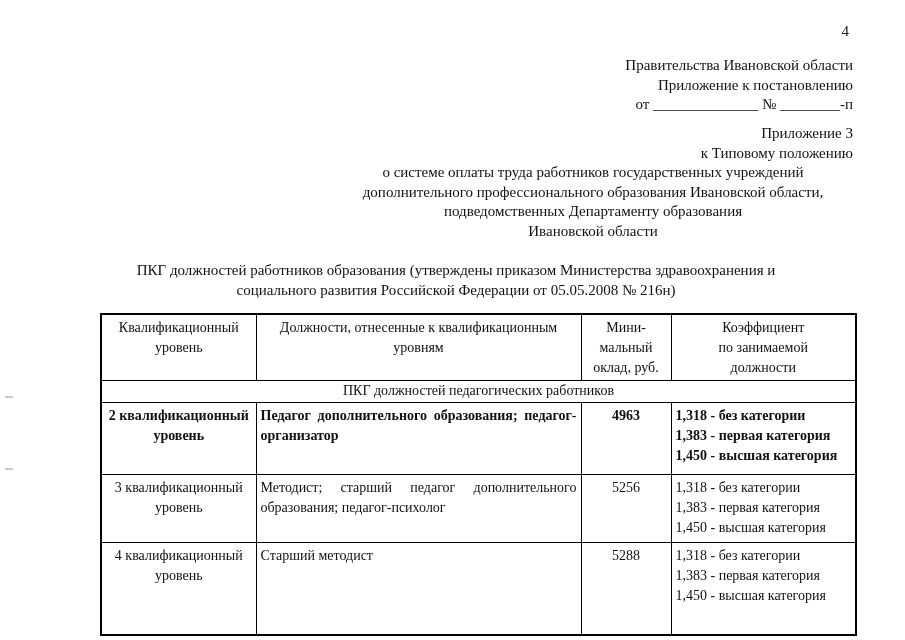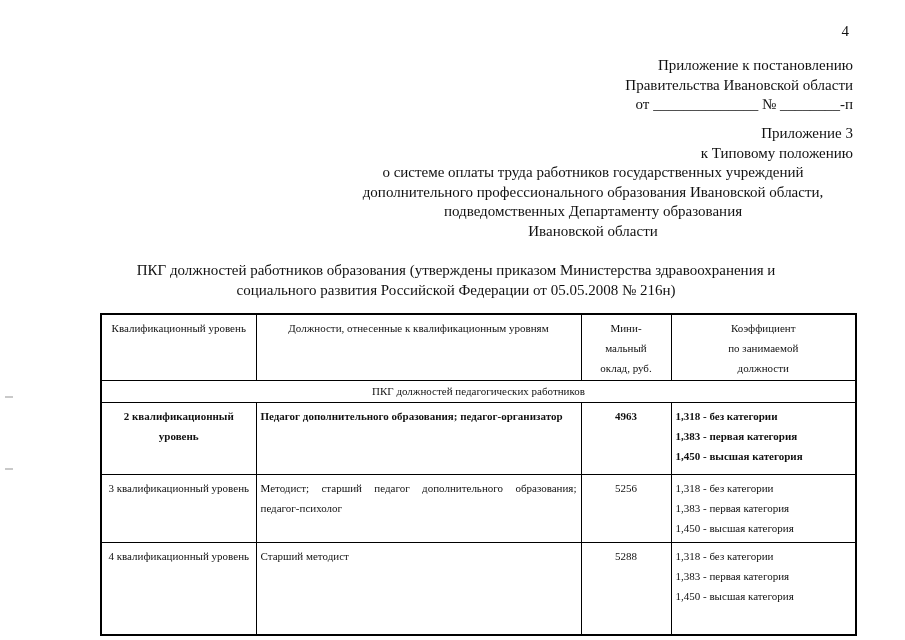--- a/index.html
+++ b/index.html
@@ -32,21 +32,21 @@
   .doc-title {
     position:absolute; top:260px; left:56px; width:800px;
     text-align:center; font-weight:normal; line-height:20px;
   }
   table.pkg {
     position:absolute; top:313px; left:100px;
     width:755px;
     border-collapse:collapse;
     border:2px solid #000;
     table-layout:fixed;
-    font-size:11px; line-height:20px;
+    font-size:14px; line-height:20px;
   }
   table.pkg td {
     border:1px solid #000;
     vertical-align:top;
     padding:3px 4px 2px 4px;
   }
   col.c1 { width:155px; }
   col.c2 { width:325px; }
   col.c3 { width:90px; }
   col.c4 { width:185px; }
@@ -64,22 +64,22 @@
   }
 </style>
 </head>
 <body>
 
 <div class="page">
 
   <div class="page-number">4</div>
 
   <div class="decree-block">
+    <div>Правительства Ивановской области</div>
     <div>Приложение к постановлению</div>
-    <div>Правительства Ивановской области</div>
     <div>от ______________ № ________-п</div>
   </div>
 
   <div class="appendix-block">
     <div class="r">Приложение 3</div>
     <div class="r">к Типовому положению</div>
     <div class="c">о системе оплаты труда работников государственных учреждений</div>
     <div class="c">дополнительного профессионального образования Ивановской области,</div>
     <div class="c">подведомственных Департаменту образования</div>
     <div class="c">Ивановской области</div>

